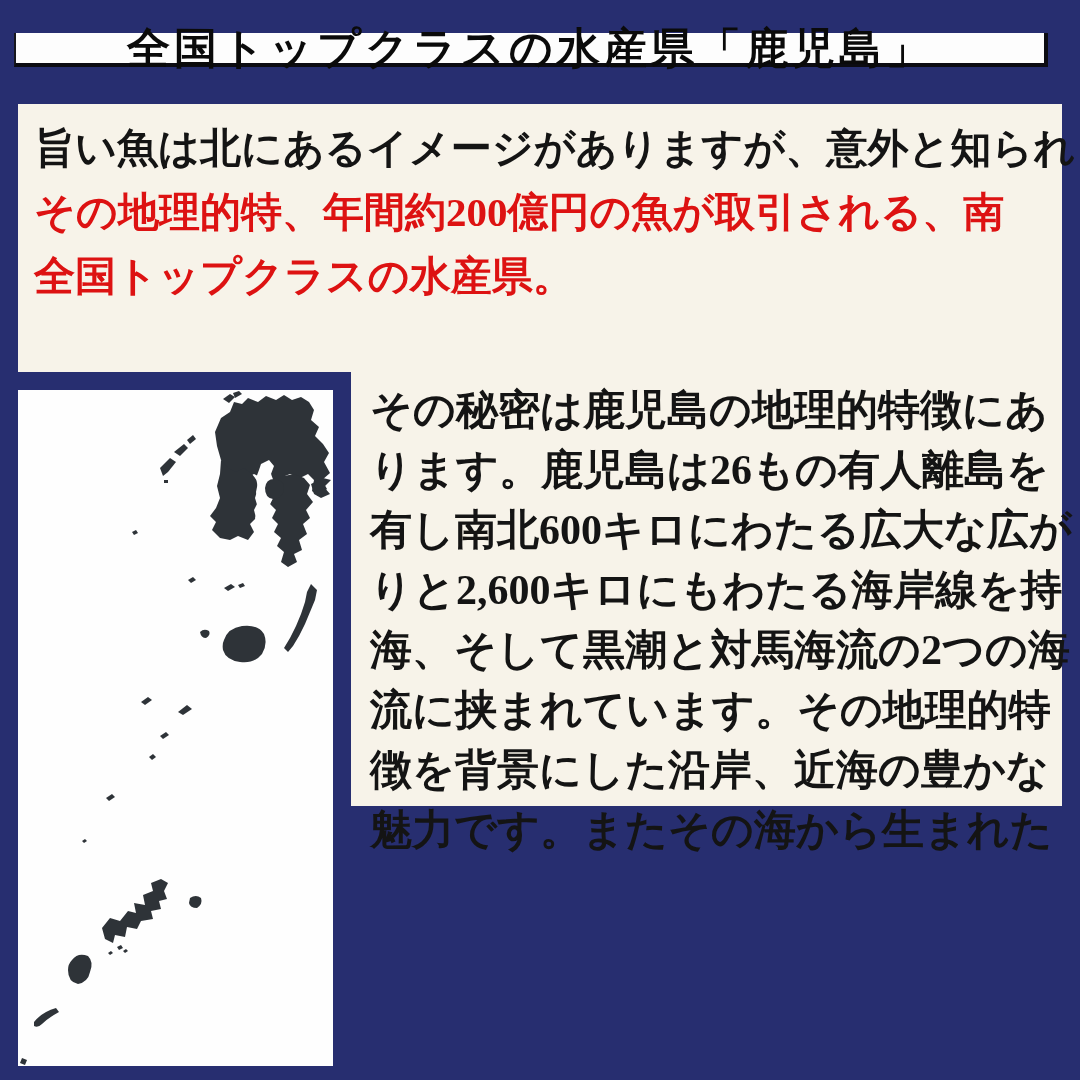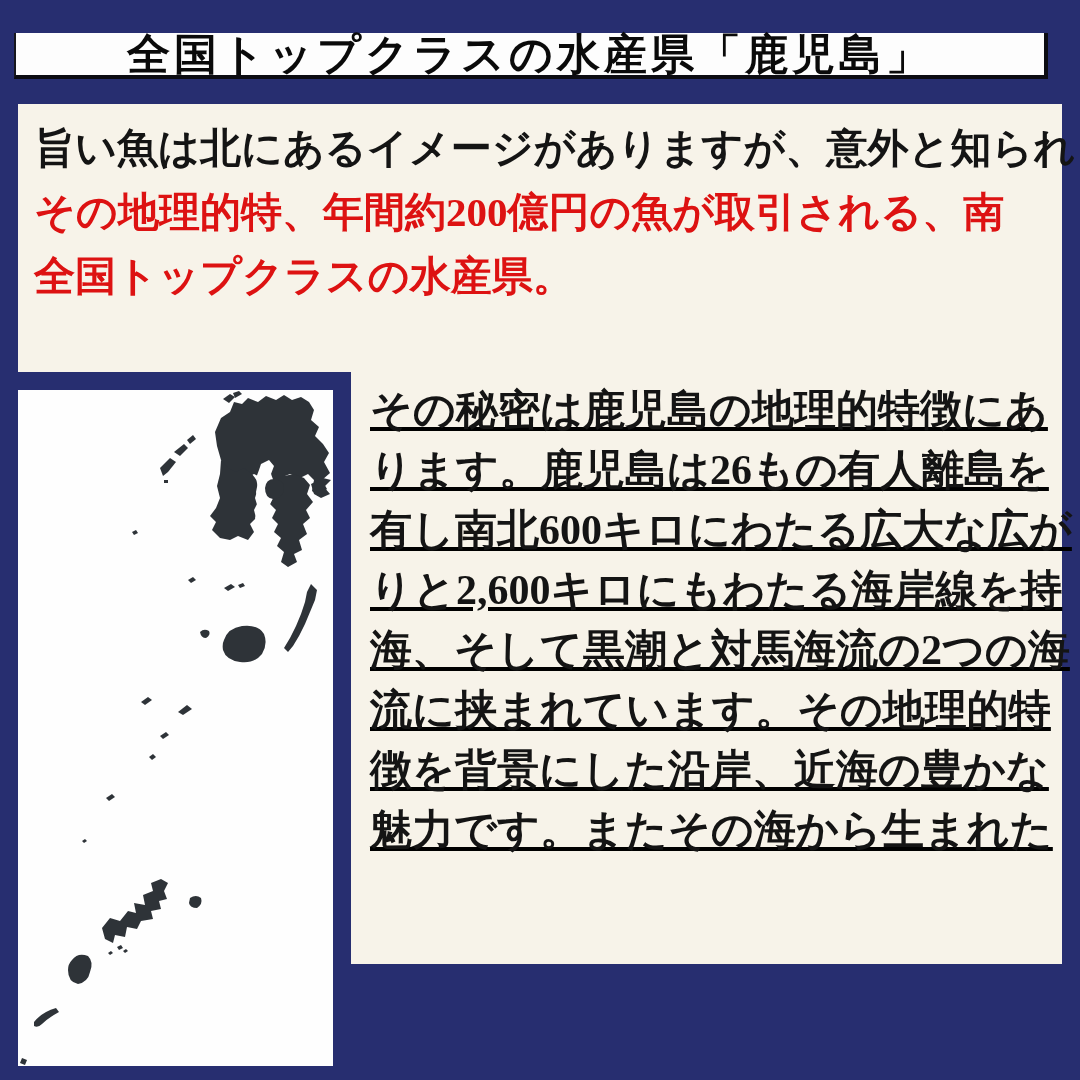--- a/index.html
+++ b/index.html
@@ -12,52 +12,52 @@
     --map-fill:#2e3338;
     --map-box-white:#fefefe;
   }
   html,body{margin:0;padding:0;}
   body{
     width:1080px;height:1080px;position:relative;overflow:hidden;
     background:var(--background-navy);
     font-family:"Liberation Serif","DejaVu Serif",serif;
   }
   .title-bar{
-    position:absolute;left:14px;top:33px;width:1034px;height:46px;
+    position:absolute;left:14px;top:33px;width:1034px;height:34px;
     background:var(--titlebar-white);
     border-left:2px solid #16161d;
     border-right:4px solid #0c0c12;
     border-bottom:4px solid #0c0c12;
     box-sizing:border-box;
     display:flex;align-items:center;justify-content:center;
   }
   .title-bar span{
     font-size:43px;font-weight:700;letter-spacing:4px;color:var(--title-text);
     white-space:nowrap;line-height:1;
   }
   .panel{
-    position:absolute;left:18px;top:104px;width:1044px;height:860px;
+    position:absolute;left:18px;top:104px;width:1044px;height:702px;
     background:var(--panel-cream);
   }
   .intro{position:absolute;left:16px;top:12px;width:1016px;}
   .intro .line{
     font-size:41px;line-height:64px;font-weight:700;color:var(--body-text);
     white-space:nowrap;
   }
   .intro .line.red{color:var(--highlight-red);}
   .map-frame{
     position:absolute;left:0;top:268px;width:333px;height:694px;
     background:var(--background-navy);
   }
   .map-box{
     position:absolute;left:0;top:18px;width:315px;height:676px;
     background:var(--map-box-white);
   }
   .map-box svg{display:block;width:315px;height:676px;}
-  .geo{position:absolute;left:352px;top:276px;width:692px;text-decoration:underline;}
+  .geo{position:absolute;left:352px;top:276px;width:692px;}
   .geo .line{
     font-size:42px;line-height:60px;font-weight:700;color:var(--body-text);
     white-space:nowrap;
   }
 </style>
 </head>
 <body>
 
 <div class="title-bar">
   <span>全国トップクラスの水産県「鹿児島」</span>

